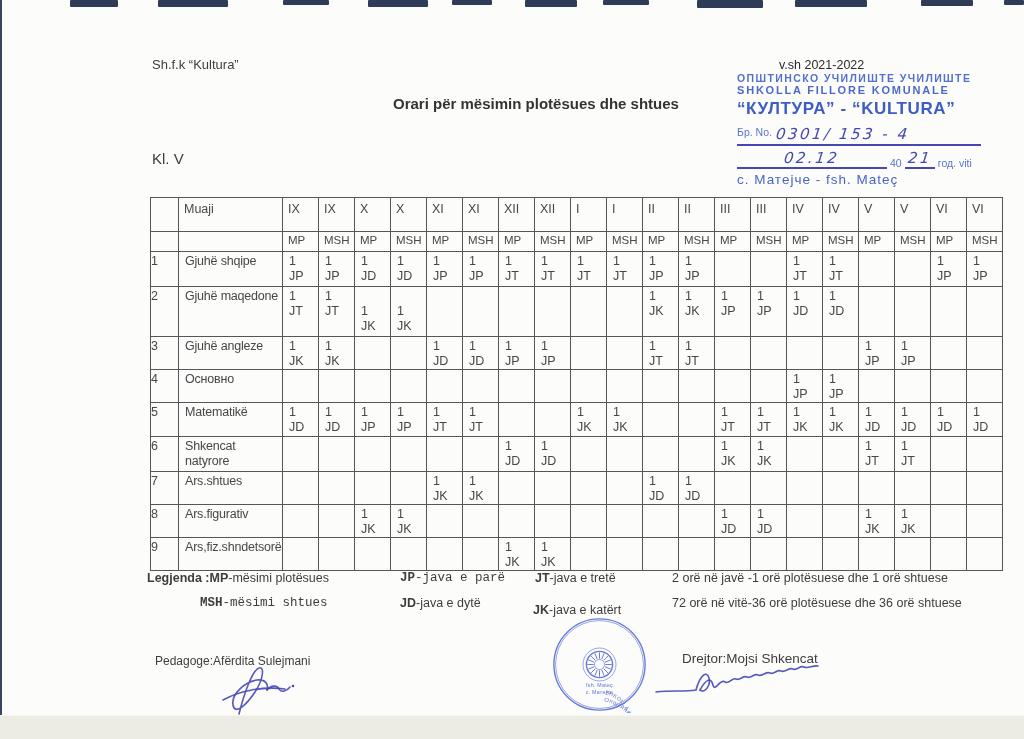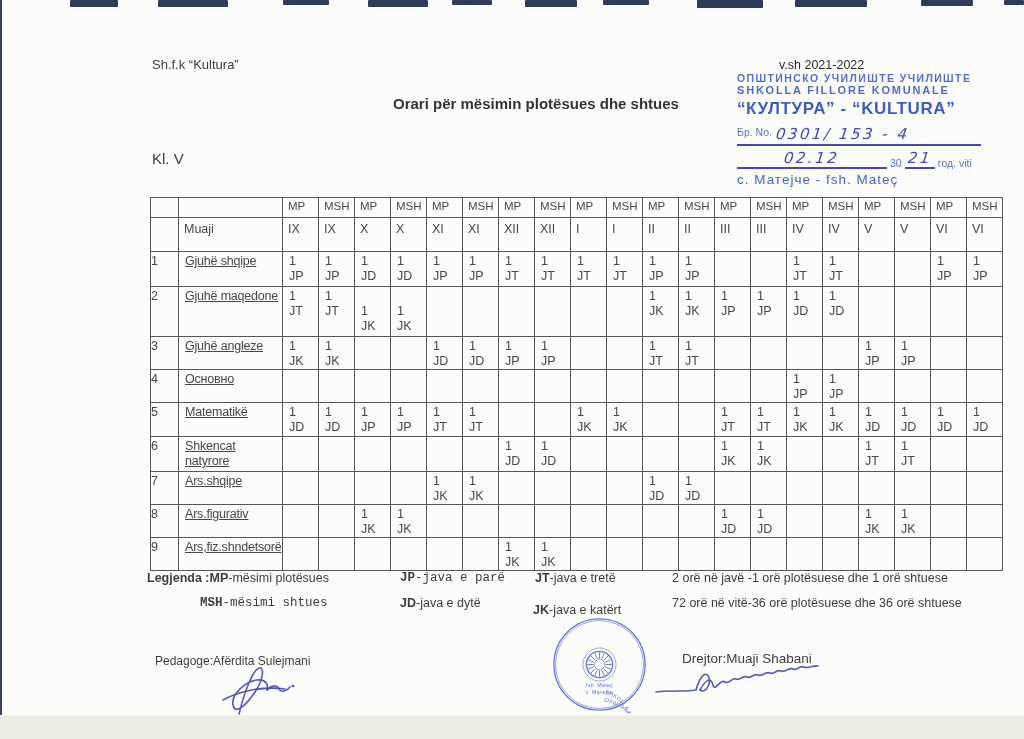--- a/index.html
+++ b/index.html
@@ -40,21 +40,21 @@
   
   .schedule-table{position:absolute;left:150px;top:197px;border-collapse:collapse;table-layout:fixed;}
   .schedule-table th,.schedule-table td{
     border:1px solid #55565a;vertical-align:top;text-align:left;
     font-size:12.5px;color:#474747;font-weight:normal;padding:2px 0 0 5px;
     line-height:1.2;overflow:visible;
   }
   .schedule-table th.hdr{padding-top:4px;}
   .schedule-table th.sub{font-size:11.5px;padding-top:2px;}
   .numc{text-align:center;padding-left:0 !important;}
-  .subjc{font-size:12.5px;letter-spacing:-.2px;padding-left:6px !important;text-decoration:underline;}
+  .subjc{font-size:12.5px;letter-spacing:-.2px;padding-left:6px !important;}
   .valc{white-space:pre-line;padding-left:6px !important;}
 
   
   .lg{position:absolute;font-size:12.5px;white-space:nowrap;}
   .lg b{font-weight:bold;}
   .l1-0{left:147px;top:571px;} .l1-1{left:400px;top:571px;font-family:Liberation Mono, monospace;} .l1-2{left:535px;top:571px;} .l1-3{left:672px;top:571px;}
   .l2-0{left:200px;top:596px;font-family:Liberation Mono, monospace;} .l2-1{left:400px;top:596px;} .l2-2{left:533px;top:603px;} .l2-3{left:672px;top:596px;}
 
   
   .pedagoge{position:absolute;left:155px;top:654px;font-size:12px;}
@@ -101,21 +101,21 @@
     <div class="ysh">v.sh 2021-2022</div>
     <div class="st2">ОПШТИНСКО УЧИЛИШТЕ УЧИЛИШТЕ</div>
     <div class="st3">SHKOLLA FILLORE KOMUNALE</div>
     <div class="st4">“КУЛТУРА” - “KULTURA”</div>
     <div class="numrow">
       <span class="lbl">Бр. No.</span>
       <span class="hw">0301/ 153 - 4</span>
     </div>
     <div class="daterow">
       <span class="dseg"><span class="hw">02.12</span></span>
-      <span class="lbl">30</span>
+      <span class="lbl">40</span>
       <span class="yseg"><span class="hw">21</span></span>
       <span class="lbl">год. viti</span>
     </div>
     <div class="place">с. Матејче - fsh. Mateç</div>
   </div>
 
   <table class="schedule-table">
       <colgroup>
         <col style="width: 28px;">
         <col style="width: 104px;">
@@ -134,44 +134,20 @@
         <col style="width: 36px;">
         <col style="width: 36px;">
         <col style="width: 36px;">
         <col style="width: 36px;">
         <col style="width: 36px;">
         <col style="width: 36px;">
         <col style="width: 36px;">
         <col style="width: 36px;">
       </colgroup>
       <thead>
-        <tr style="height: 20px;">
-          <th class="hdr"></th>
-          <th class="hdr"></th>
-          <th class="hdr sub">MP</th>
-          <th class="hdr sub">MSH</th>
-          <th class="hdr sub">MP</th>
-          <th class="hdr sub">MSH</th>
-          <th class="hdr sub">MP</th>
-          <th class="hdr sub">MSH</th>
-          <th class="hdr sub">MP</th>
-          <th class="hdr sub">MSH</th>
-          <th class="hdr sub">MP</th>
-          <th class="hdr sub">MSH</th>
-          <th class="hdr sub">MP</th>
-          <th class="hdr sub">MSH</th>
-          <th class="hdr sub">MP</th>
-          <th class="hdr sub">MSH</th>
-          <th class="hdr sub">MP</th>
-          <th class="hdr sub">MSH</th>
-          <th class="hdr sub">MP</th>
-          <th class="hdr sub">MSH</th>
-          <th class="hdr sub">MP</th>
-          <th class="hdr sub">MSH</th>
-        </tr>
         <tr style="height: 34px;">
           <th class="hdr"></th>
           <th class="hdr">Muaji</th>
           <th class="hdr">IX</th>
           <th class="hdr">IX</th>
           <th class="hdr">X</th>
           <th class="hdr">X</th>
           <th class="hdr">XI</th>
           <th class="hdr">XI</th>
           <th class="hdr">XII</th>
@@ -182,20 +158,44 @@
           <th class="hdr">II</th>
           <th class="hdr">III</th>
           <th class="hdr">III</th>
           <th class="hdr">IV</th>
           <th class="hdr">IV</th>
           <th class="hdr">V</th>
           <th class="hdr">V</th>
           <th class="hdr">VI</th>
           <th class="hdr">VI</th>
         </tr>
+        <tr style="height: 20px;">
+          <th class="hdr"></th>
+          <th class="hdr"></th>
+          <th class="hdr sub">MP</th>
+          <th class="hdr sub">MSH</th>
+          <th class="hdr sub">MP</th>
+          <th class="hdr sub">MSH</th>
+          <th class="hdr sub">MP</th>
+          <th class="hdr sub">MSH</th>
+          <th class="hdr sub">MP</th>
+          <th class="hdr sub">MSH</th>
+          <th class="hdr sub">MP</th>
+          <th class="hdr sub">MSH</th>
+          <th class="hdr sub">MP</th>
+          <th class="hdr sub">MSH</th>
+          <th class="hdr sub">MP</th>
+          <th class="hdr sub">MSH</th>
+          <th class="hdr sub">MP</th>
+          <th class="hdr sub">MSH</th>
+          <th class="hdr sub">MP</th>
+          <th class="hdr sub">MSH</th>
+          <th class="hdr sub">MP</th>
+          <th class="hdr sub">MSH</th>
+        </tr>
       </thead>
       <tbody>
         <tr style="height: 35px;">
           <td class="numc">1</td>
           <td class="subjc">Gjuhë shqipe</td>
           <td class="valc">1
 JP</td>
           <td class="valc">1
 JP</td>
           <td class="valc">1
@@ -392,21 +392,21 @@
           <td class="valc"></td>
           <td class="valc">1
 JT</td>
           <td class="valc">1
 JT</td>
           <td class="valc"></td>
           <td class="valc"></td>
         </tr>
         <tr style="height: 32px;">
           <td class="numc">7</td>
-          <td class="subjc">Ars.shqipe</td>
+          <td class="subjc">Ars.shtues</td>
           <td class="valc"></td>
           <td class="valc"></td>
           <td class="valc"></td>
           <td class="valc"></td>
           <td class="valc">1
 JK</td>
           <td class="valc">1
 JK</td>
           <td class="valc"></td>
           <td class="valc"></td>
@@ -530,19 +530,19 @@
         <line x1="52.30" y1="44.46" x2="54.78" y2="38.45"></line>
         <line x1="54.24" y1="45.76" x2="58.84" y2="41.16"></line>
         <line x1="55.54" y1="47.70" x2="61.55" y2="45.22"></line>
       </g>
     <text class="sealtxt outer"><textPath href="#arcOut" startOffset="2%">Општинско Основно Училиште • КУЛТУРА •</textPath></text>
     <text class="sealtxt inner"><textPath href="#arcIn" startOffset="3%">SHKOLLA FILLORE KOMUNALE • KULTURA •</textPath></text>
     <text class="sealtxt tinyc" x="50" y="73">fsh. Mateç</text>
     <text class="sealtxt tinyc" x="50" y="80">с. Матејче</text>
   </svg>
 
-  <div class="drejtor">Drejtor:Muaji  Shabani</div>
+  <div class="drejtor">Drejtor:Mojsi  Shkencat</div>
   <svg class="sig sig-dir" width="230" height="40" viewBox="0 0 230 40">
     <path d="M4,27 C20,25 32,27 44,25 C48,10 55,5 57,13 C59,21 52,29 48,25"></path>
     <path d="M48,25 c6,-11 11,-13 13,-5 c2,8 7,-7 12,-3 c4,3 7,-5 11,-3 c4,2 7,-4 11,-2 c4,2 7,-4 11,-2 c4,2 8,-4 12,-2 c4,2 7,-4 11,-2 c4,2 8,-4 12,-2 c4,2 7,-4 11,-2 c4,2 9,-2 14,-1"></path>
   </svg>
 
 </div>
 
 </body></html>

